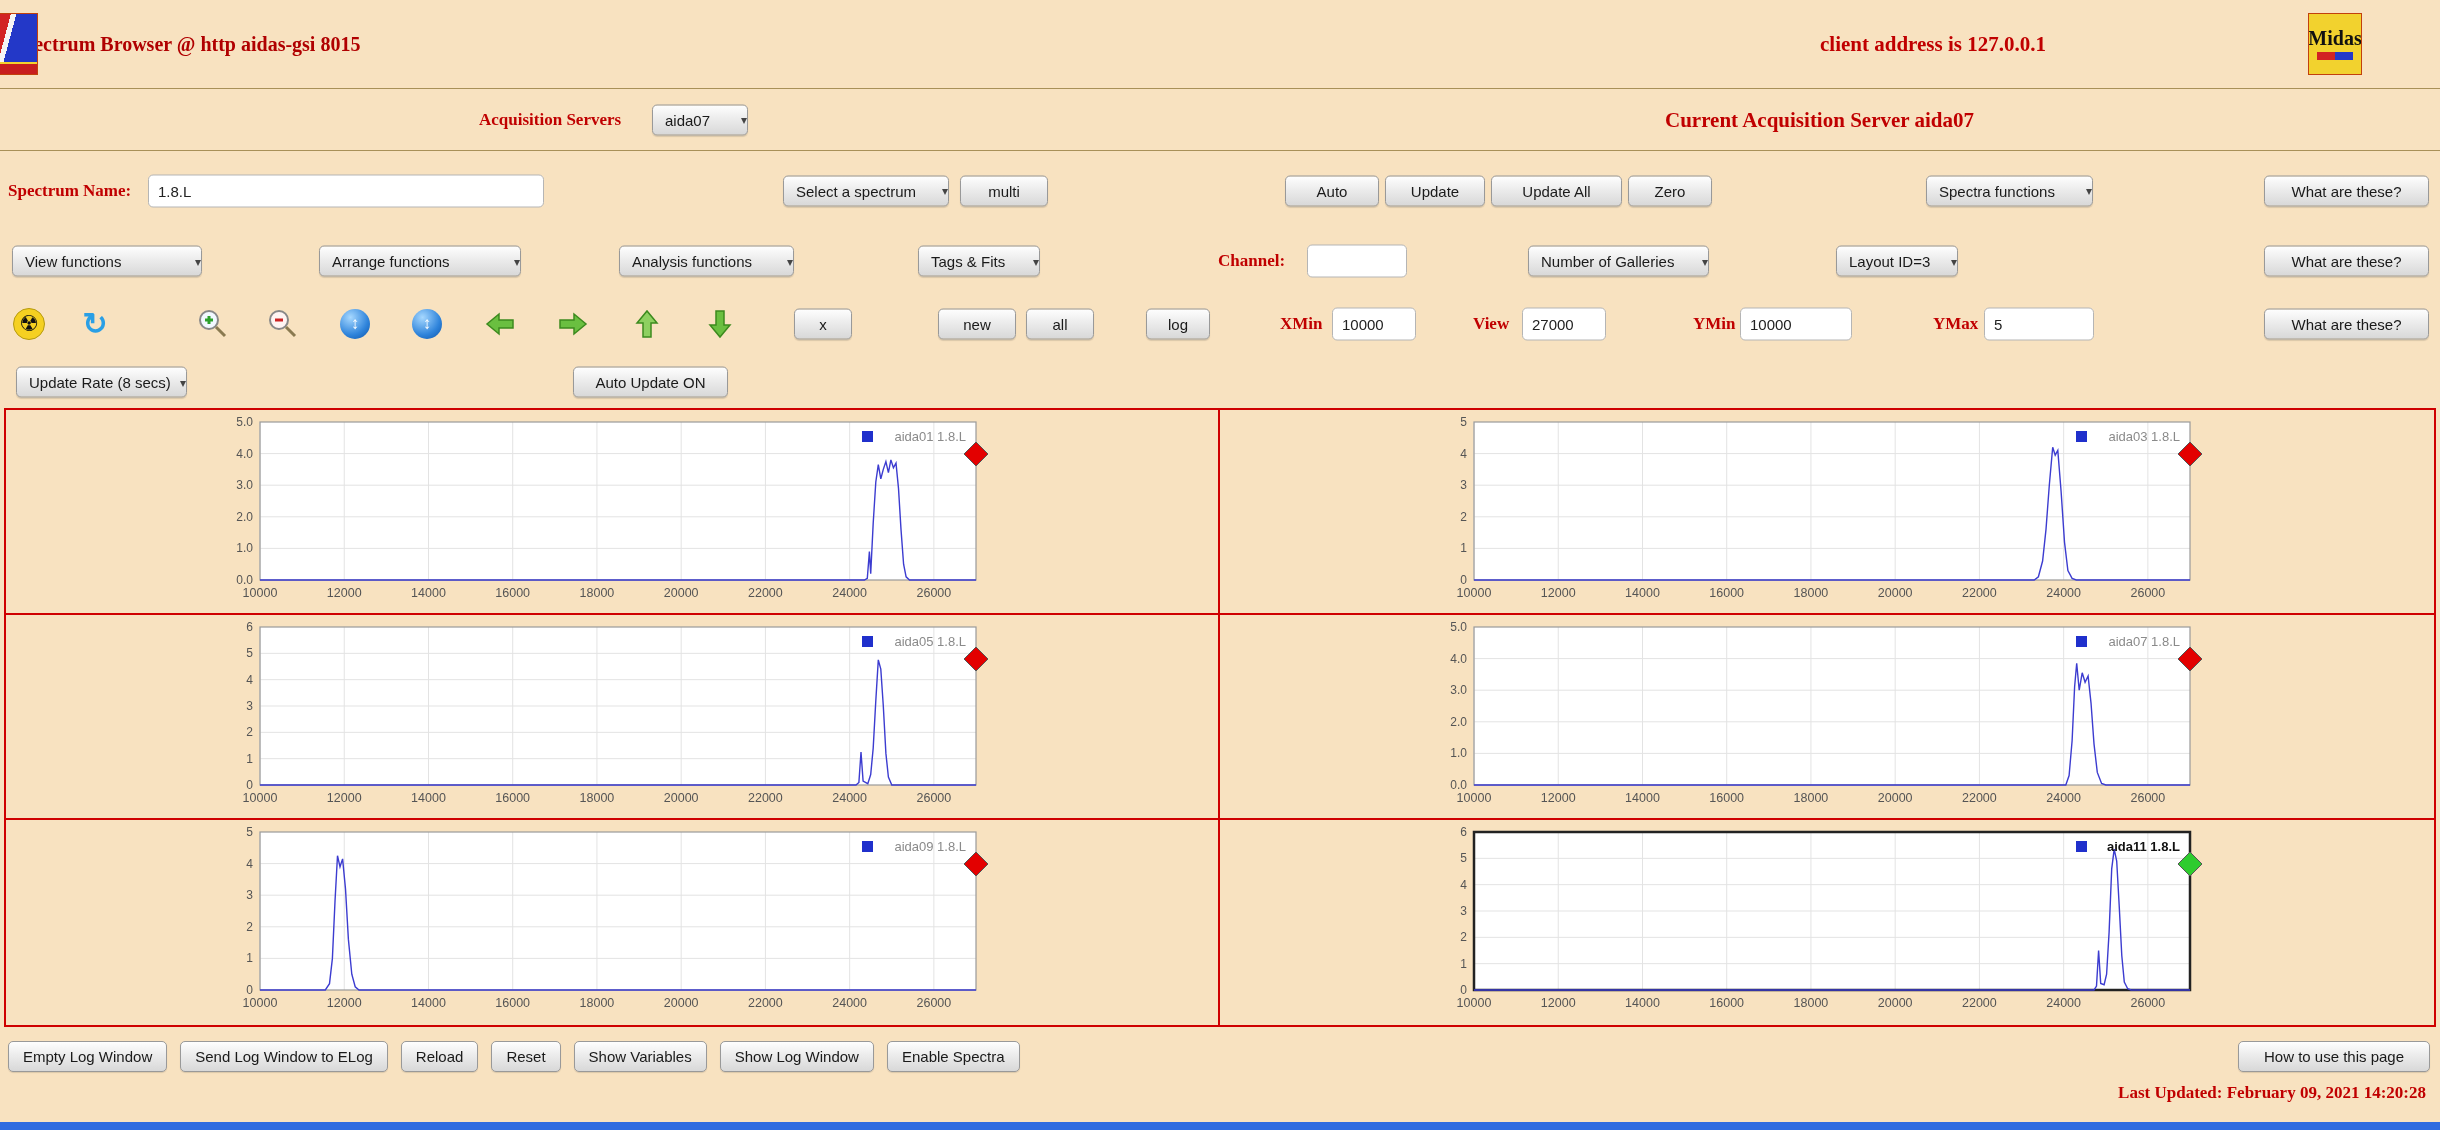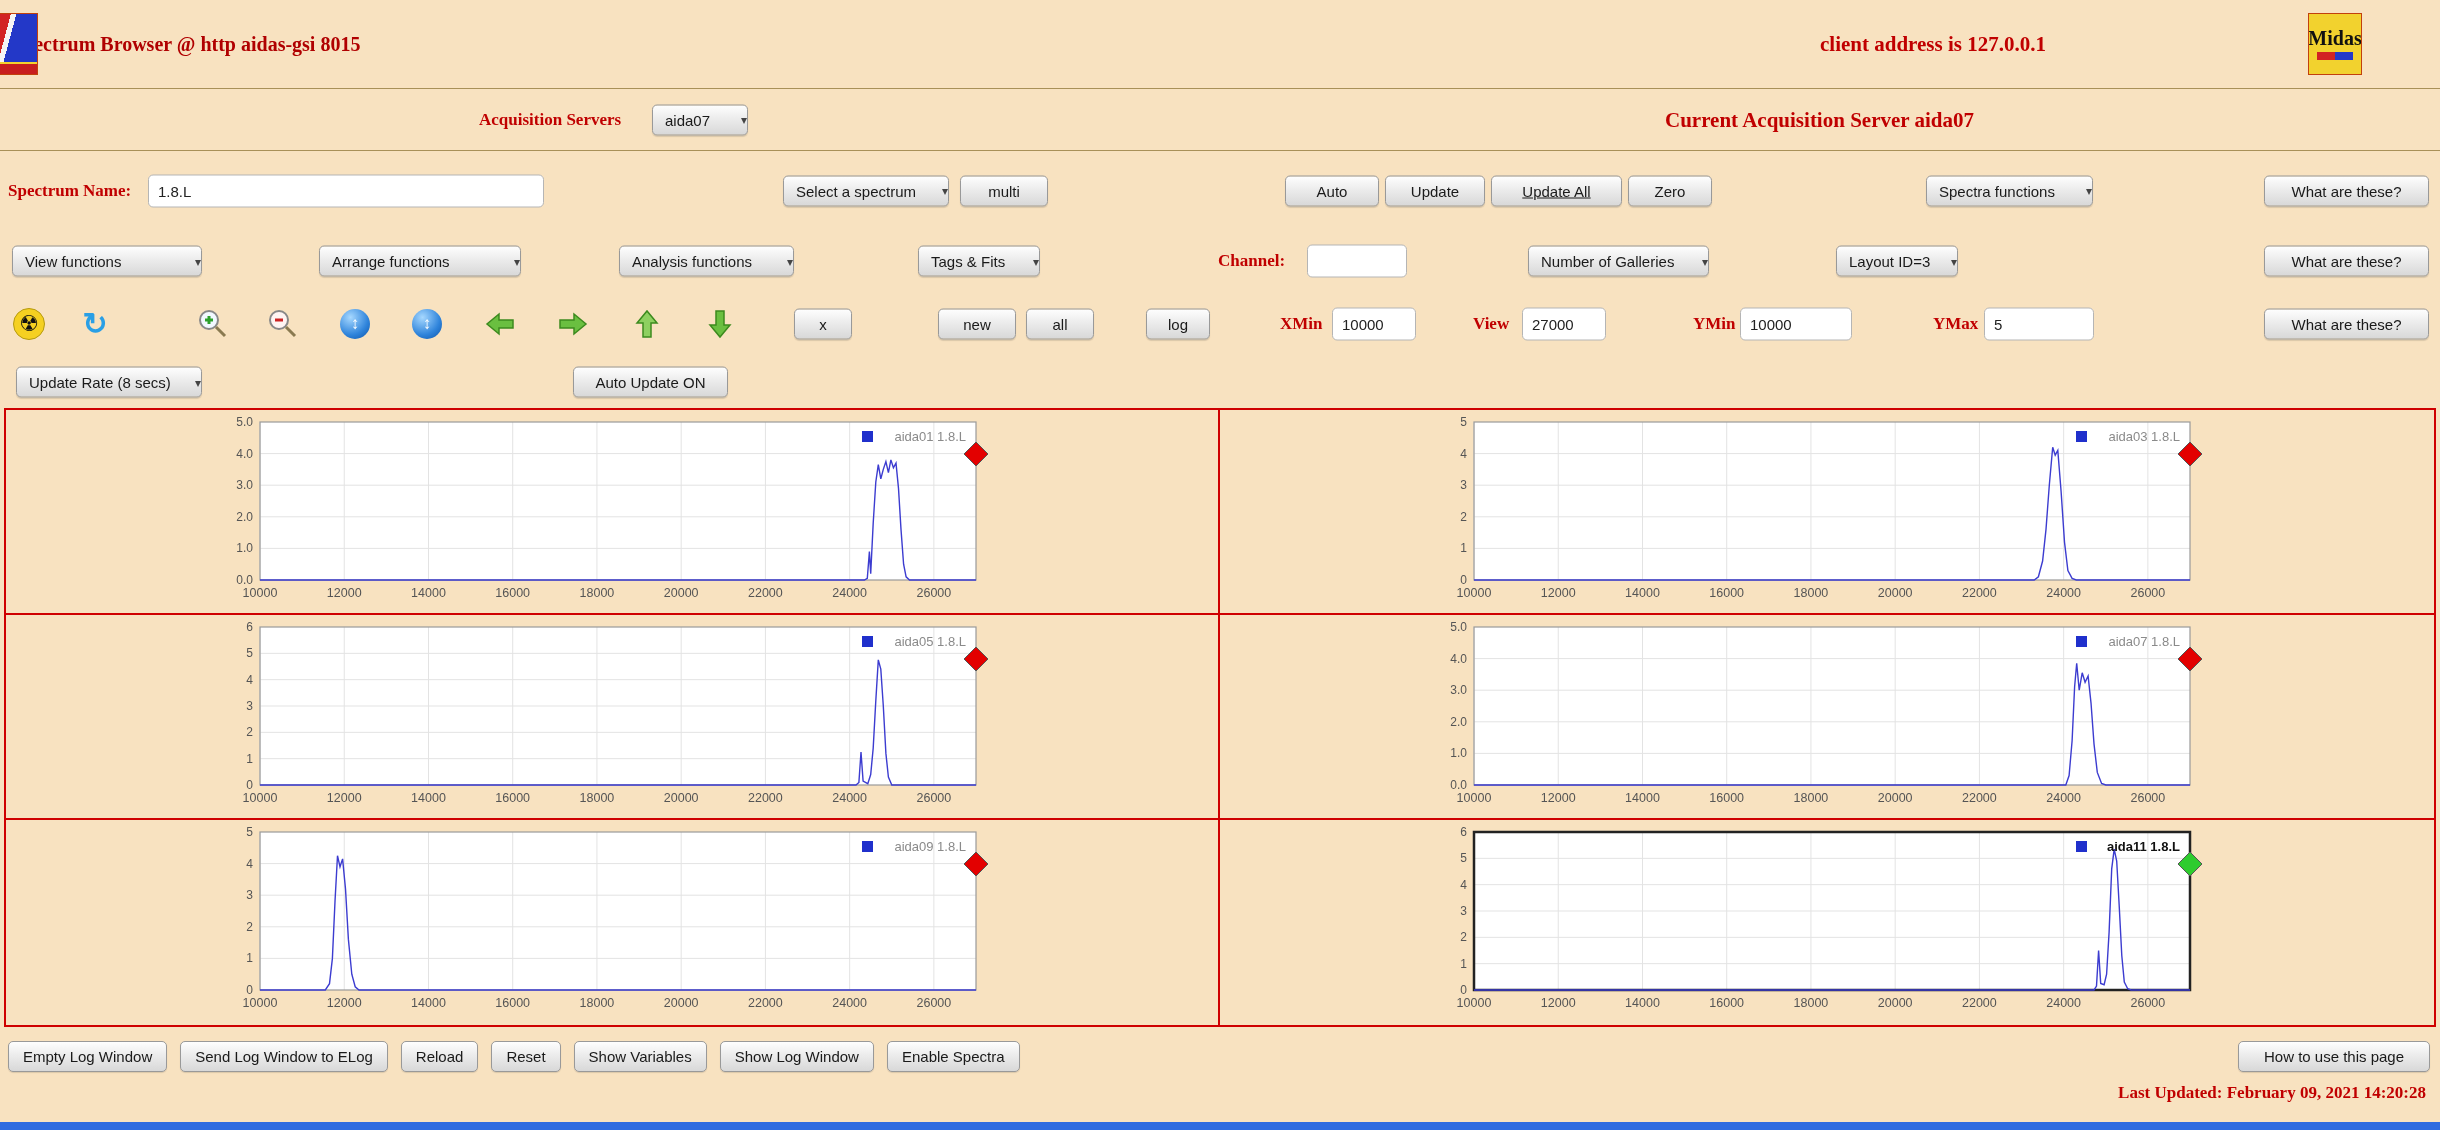--- a/index.html
+++ b/index.html
@@ -115,21 +115,21 @@
 <div id="row3">
   <span class="redlbl abs" style="left:8px;">Spectrum Name:</span>
   <input class="inp abs" style="left: 148px; width: 396px;" value="1.8.L">
   <div class="sel abs" style="left:783px; width:166px;">
     <span>Select a spectrum</span>
     <span class="caret">▾</span>
   </div>
   <button class="btn abs" style="left:960px; width:88px;">multi</button>
   <button class="btn abs" style="left:1285px; width:94px;">Auto</button>
   <button class="btn abs" style="left:1385px; width:100px;">Update</button>
-  <button class="btn abs" style="left:1491px; width:131px;text-decoration:underline;">Update All</button>
+  <button class="btn abs" style="left:1491px; width:131px;">Update All</button>
   <button class="btn abs" style="left:1628px; width:84px;">Zero</button>
   <div class="sel abs" style="left:1926px; width:167px;">
     <span>Spectra functions</span>
     <span class="caret">▾</span>
   </div>
   <button class="btn abs" style="left:2264px; width:165px;">What are these?</button>
 </div>
 
 <div id="row4">
   <div class="sel abs" style="left:12px; width:190px;">
@@ -218,21 +218,21 @@
   <span class="redlbl abs" style="left:1473px;">View</span>
   <input class="inp abs" style="left: 1522px; width: 84px;" value="27000">
   <span class="redlbl abs" style="left:1693px;">YMin</span>
   <input class="inp abs" style="left: 1740px; width: 112px;" value="10000">
   <span class="redlbl abs" style="left:1933px;">YMax</span>
   <input class="inp abs" style="left: 1984px; width: 110px;" value="5">
   <button class="btn abs" style="left:2264px; width:165px;">What are these?</button>
 </div>
 
 <div id="row6">
-  <div class="sel abs" style="left:16px; width:186px;">
+  <div class="sel abs" style="left:16px; width:171px;">
     <span>Update Rate (8 secs)</span>
     <span class="caret">▾</span>
   </div>
   <button class="btn abs" style="left:573px; width:155px;">Auto Update ON</button>
 </div>
 
 <div id="charts-grid">
     <div class="chart-cell">
       <div class="chart-wrap"><svg width="772" height="192">
           <rect x="40" y="6" width="716" height="158" fill="#ffffff"></rect>

